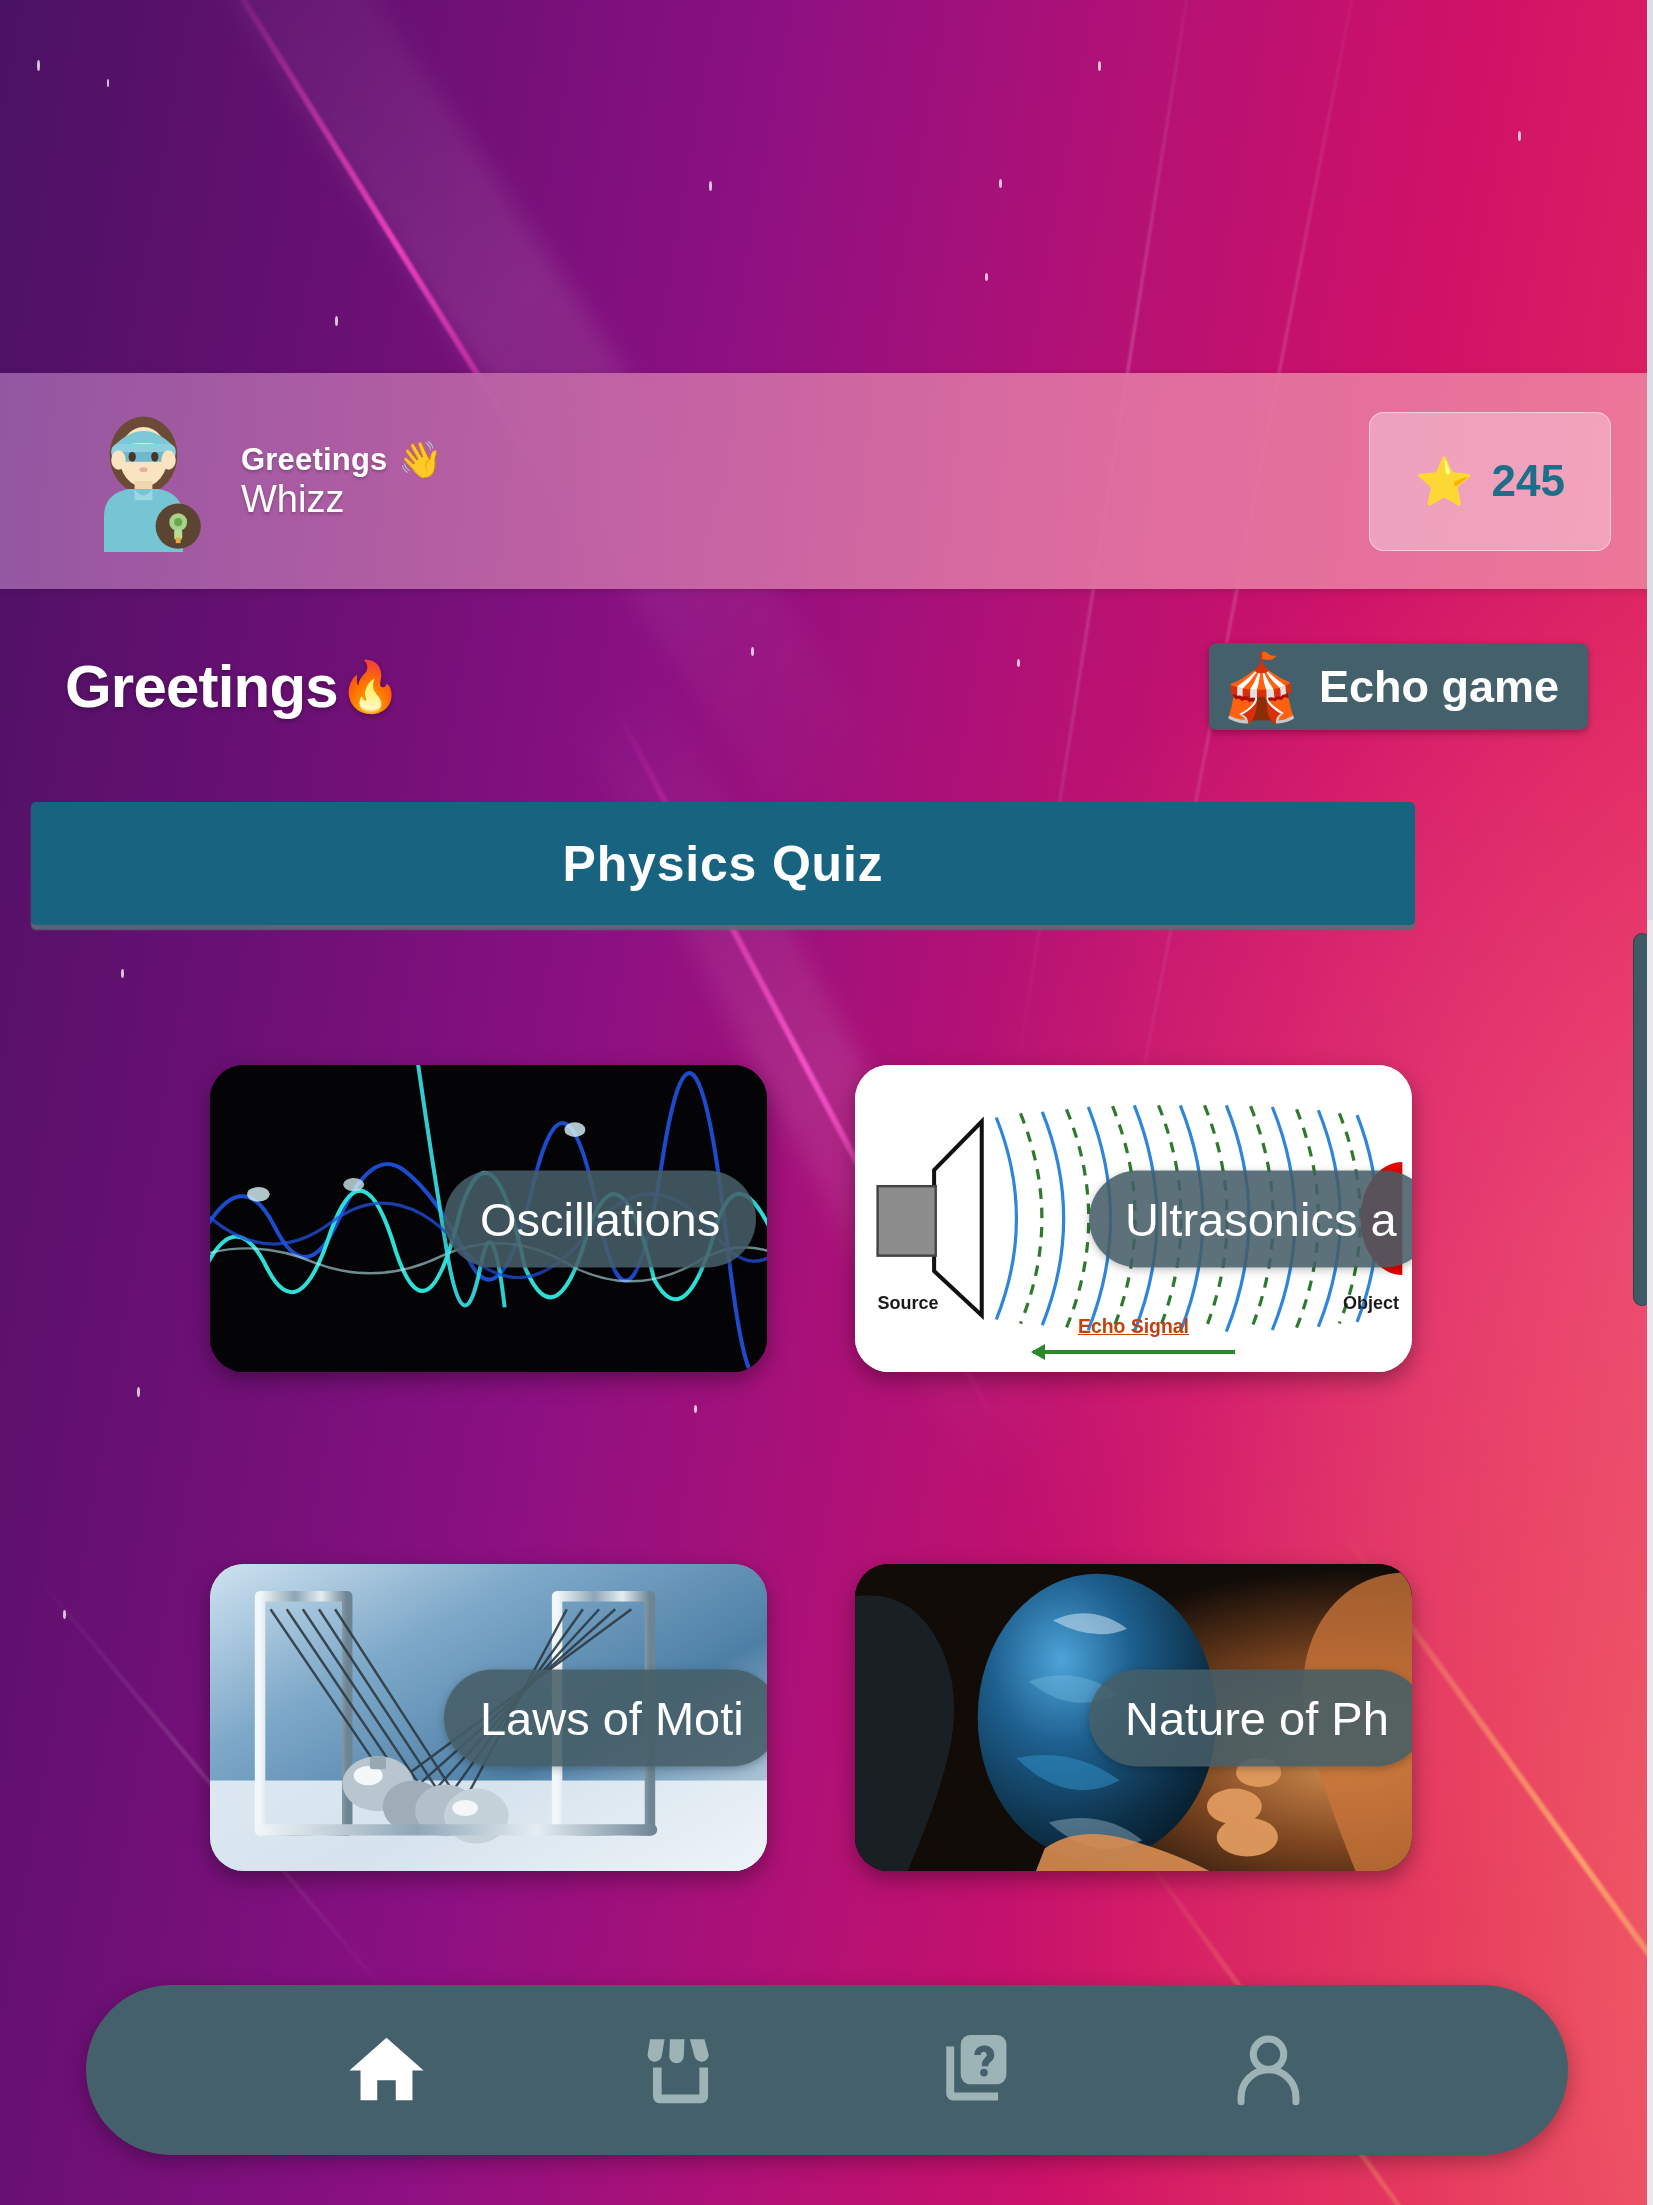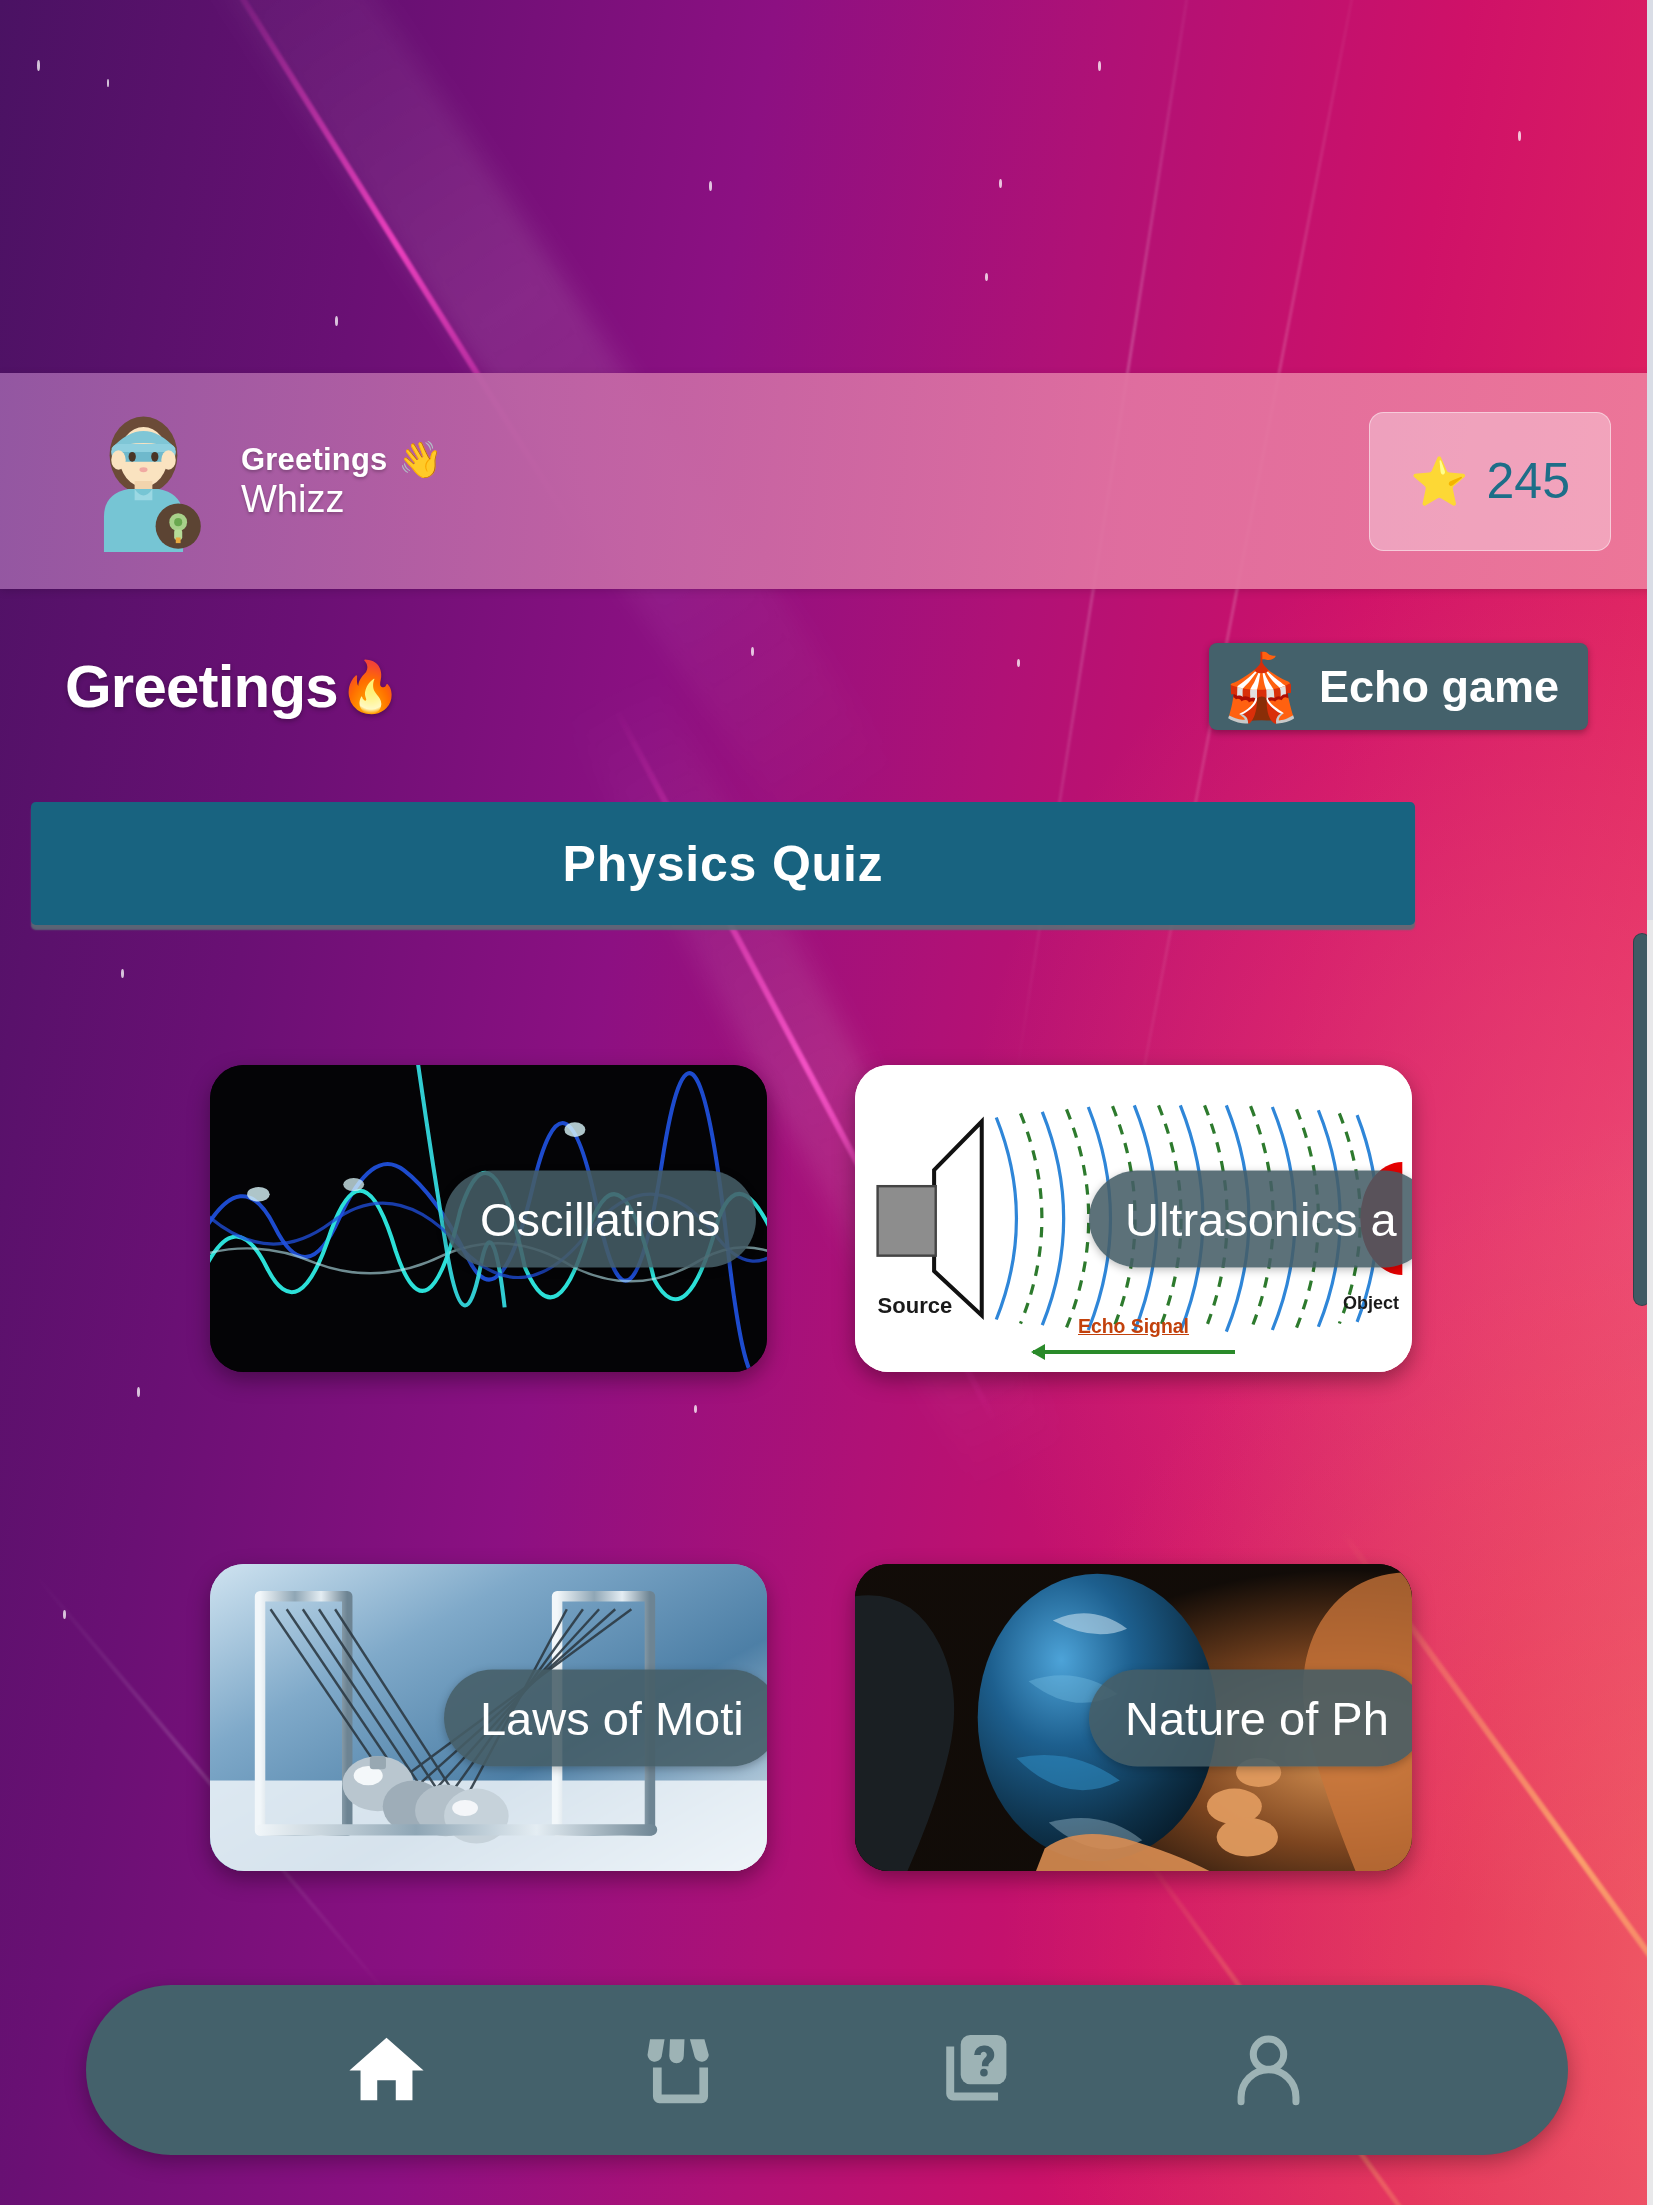--- a/index.html
+++ b/index.html
@@ -43,21 +43,21 @@
   .user-name { color:#fff; font-size:38px; font-weight:normal; text-shadow:0 1.6px 3.2px rgba(0,0,0,.25); }
 
   #points-badge {
     margin-left:auto; margin-right:13px;
     width:242px; height:139px; border-radius:14.5px;
     background:rgba(255,255,255,.34);
     border:1.2px solid rgba(255,255,255,.45);
     display:flex; align-items:center; justify-content:center; gap:18px;
   }
   .star-glyph { font-size:47px; line-height:1; }
-  .points-val { color:#1d6e88; font-size:50px; font-weight:normal; }
+  .points-val { color:#1d6e88; font-size:44px; font-weight:bold; }
 
   
   #cat-row {
     position:absolute; left:0; top:622px; width:1653px; height:129px; z-index:3;
     display:flex; align-items:center; padding:0 65px;
   }
   #cat-title {
     color:#fff; font-size:60px; font-weight:bold; letter-spacing:-0.8px;
     text-shadow:0 2.4px 4.8px rgba(0,0,0,.3);
     display:flex; align-items:center;
@@ -98,21 +98,21 @@
     border-radius:73px; padding:21px 36px;
     color:#fff; font-size:47px; white-space:nowrap;
     box-shadow:0 2.4px 8px rgba(0,0,0,.25);
   }
   .card-art { position:absolute; inset:0; }
 
   
   .art-osc { background:#040405; }
   
   .art-ultra { background:#fff; }
-  .ultra-src-label { position:absolute; left:22.6px; top:228px; font-size:22px; font-weight:bold; color:#1a1a1a; }
+  .ultra-src-label { position:absolute; left:22.6px; top:228px; font-size:18px; font-weight:bold; color:#1a1a1a; }
   .ultra-obj-label { position:absolute; right:13px; top:228px; font-size:18px; font-weight:bold; color:#1a1a1a; }
   .ultra-echo-label { position:absolute; left:50%; transform:translateX(-50%); bottom:34px; font-size:19.4px; font-weight:bold; color:#c2410c;text-decoration:underline; }
   .ultra-echo-arrow { position:absolute; left:50%; transform:translateX(-50%); bottom:18px; width:202px; height:4px; background:#2a8a2a; }
   .ultra-echo-arrow:before { content:""; position:absolute; left:-1.6px; top:-6.5px; width:0;height:0;
     border-top:8px solid transparent; border-bottom:8px solid transparent; border-right:14.5px solid #2a8a2a; }
   
   .art-cradle { background:linear-gradient(160deg,#bcd6e8 0%, #8fb6d3 30%, #5d87ab 60%, #d9e7f0 100%); }
   
   .art-globe { background:radial-gradient(circle at 56% 45%, #2b6fa0 0%, #10334f 32%, #2a1c14 62%, #0c0907 100%); }
 

